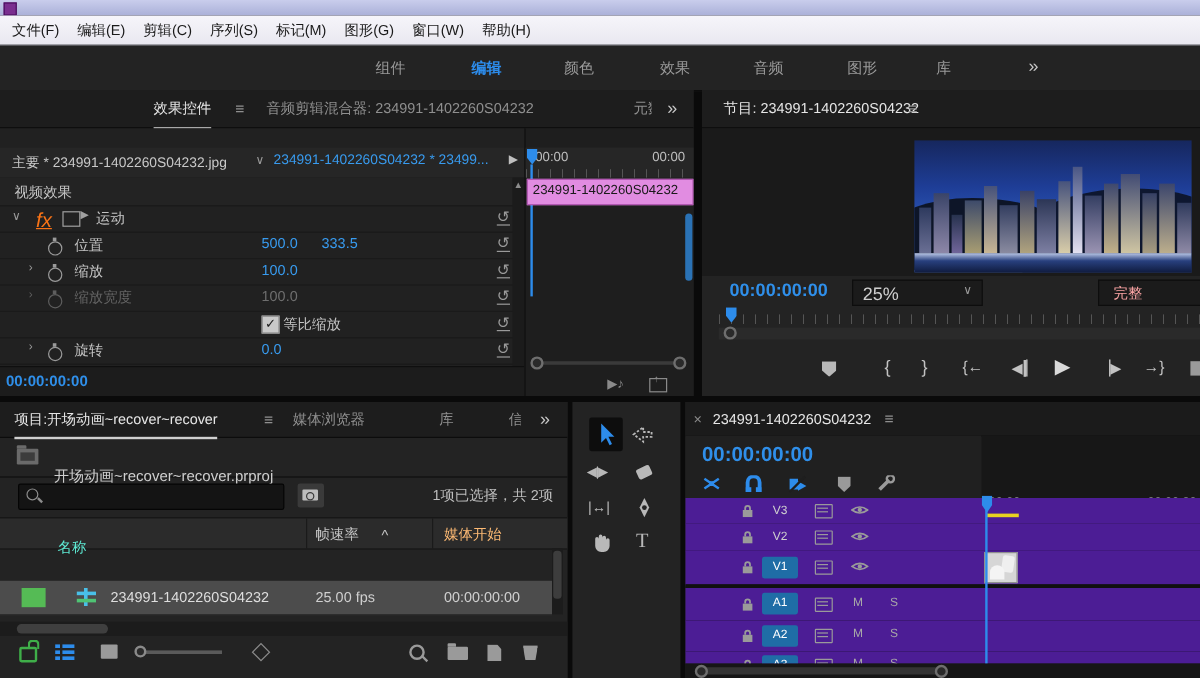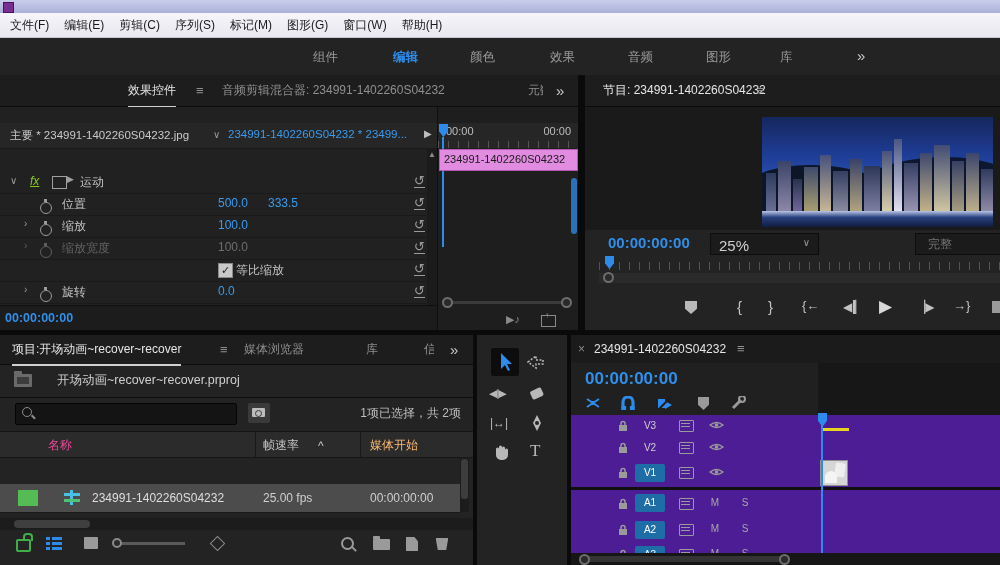--- a/index.html
+++ b/index.html
@@ -76,24 +76,27 @@
 
     <div class="abs" style="left:0;top:32px;width:437px;height:223px;background:#212121;">
 
       <div class="abs row-line" style="left:0;top:16px;width:437px;height:25px;background:#262626;">
         <span class="abs" style="left:10px;top:5px;font-size:11.5px;color:#c9c9c9;white-space:nowrap;">主要 * 234991-1402260S04232.jpg</span>
         <span class="abs chev" style="left:213px;top:6px;">∨</span>
         <span class="abs blue" style="left:228px;top:5px;font-size:11.5px;white-space:nowrap;max-width:180px;overflow:hidden;">234991-1402260S04232 * 23499...</span>
         <span class="abs" style="left:424px;top:5px;color:#bfbfbf;font-size:10px;">▶</span>
       </div>
 
+      <div class="abs row-line" style="left:0;top:41px;width:437px;height:23px;background:#232323;">
+        <span style="position:absolute;left:12px;top:4px;font-size:12px;color:#c4c4c4;">视频效果</span>
+      </div>
 
       <div class="abs row-line" style="left:0;top:64px;width:437px;height:22px;">
         <span class="abs chev" style="left:10px;top:4px;">∨</span>
-        <span class="abs" style="left:30px;top:3px;font-style:italic;font-size:12px;color:#84cc16;text-decoration:underline;">fx</span>
+        <span class="abs" style="left:30px;top:3px;font-style:italic;font-size:17px;color:#f97316;text-decoration:underline;">fx</span>
         <span class="abs" style="left:52px;top:5px;width:13px;height:11px;border:1.4px solid #a0a0a0;"></span>
         <span class="abs" style="left:67px;top:3px;color:#a0a0a0;font-size:9px;">▶</span>
         <span class="abs" style="left:80px;top:3px;font-size:12px;color:#c4c4c4;">运动</span>
         <span class="abs reset" style="left:414px;top:4px;">↺</span>
       </div>
 
       <div class="abs row-line" style="left:0;top:86px;width:437px;height:22px;">
         <span class="abs stopwatch" style="left:40px;top:7px;"></span>
         <span class="abs" style="left:62px;top:3px;font-size:12px;color:#c4c4c4;">位置</span>
         <span class="abs blue" style="left:218px;top:3px;font-size:12px;">500.0</span>
@@ -204,21 +207,21 @@
       </div>
     </div>
 
     <div class="abs" style="left:0;top:155px;width:415px;height:26px;">
       <span class="tc" style="position:absolute;left:23px;top:4px;font-size:15px;">00:00:00:00</span>
       <div class="abs" style="left:125px;top:3px;width:107px;height:20px;background:#1b1b1b;border:1px solid #0d0d0d;">
         <span style="position:absolute;left:8px;top:3px;font-size:15px;color:#cfcfcf;">25%</span>
         <span style="position:absolute;right:8px;top:3px;font-size:10px;color:#9a9a9a;">∨</span>
       </div>
       <div class="abs" style="left:330px;top:3px;width:90px;height:20px;background:#1b1b1b;border:1px solid #0d0d0d;">
-        <span style="position:absolute;left:12px;top:2px;font-size:12px;color:#737373;">完整</span>
+        <span style="position:absolute;left:12px;top:2px;font-size:12px;color:#fca5a5;">完整</span>
       </div>
     </div>
 
     <div class="abs ticks" style="left:14px;top:183px;width:401px;height:12px;background-position:0 4px;background-size:100% 8px;background-repeat:no-repeat;"></div>
     <div class="abs" style="left:20px;top:181px;width:9px;height:13px;background:#2d8ceb;clip-path:polygon(0 0,100% 0,100% 55%,50% 100%,0 55%);"></div>
     <div class="abs" style="left:14px;top:198px;width:401px;height:10px;background:#2a2a2a;">
       <div class="scroll-dot" style="position:absolute;left:4px;top:-1px;"></div>
     </div>
 
     <div class="abs" style="left:0;top:218px;width:415px;height:37px;color:#c2c2c2;">
@@ -242,37 +245,37 @@
       <span class="tab" style="left:366px;height:29px;line-height:29px;">库</span>
       <span class="tab" style="left:424px;width:10px;overflow:hidden;height:29px;line-height:29px;">信息</span>
       <span class="tab" style="left:450px;font-size:15px;color:#c8c8c8;height:29px;line-height:29px;">»</span>
     </div>
 
     <div class="abs" style="left:0;top:30px;width:473px;height:32px;border-bottom:1px solid #0f0f0f;">
       <span class="abs" style="left:14px;top:9px;width:18px;height:13px;background:#6a6a6a;border-radius:1px;">
         <span style="position:absolute;left:0;top:-3px;width:8px;height:3px;background:#6a6a6a;border-radius:1px 1px 0 0;"></span>
         <span style="position:absolute;left:3px;top:3px;width:12px;height:7px;background:#3c3c3c;"></span>
       </span>
-      <span style="position:absolute;left:45px;top:7px;font-size:12.5px;color:#cfcfcf;margin-left:12px;">开场动画~recover~recover.prproj</span>
+      <span style="position:absolute;left:45px;top:24px;font-size:12.5px;color:#cfcfcf;">开场动画~recover~recover.prproj</span>
     </div>
 
     <div class="abs" style="left:0;top:62px;width:473px;height:32px;">
       <div class="abs" style="left:15px;top:6px;width:220px;height:20px;background:#141414;border:1px solid #050505;border-radius:2px;">
         <span style="position:absolute;left:6px;top:3px;width:8px;height:8px;border:1.6px solid #8c8c8c;border-radius:50%;"></span>
         <span style="position:absolute;left:15px;top:12px;width:5px;height:1.6px;background:#8c8c8c;transform:rotate(45deg);"></span>
       </div>
       <div class="abs" style="left:248px;top:6px;width:22px;height:20px;background:#3a3a3a;border-radius:2px;">
         <span style="position:absolute;left:4px;top:5px;width:13px;height:9px;background:#bdbdbd;border-radius:1px;"></span>
         <span style="position:absolute;left:7px;top:7px;width:5px;height:5px;border:1.4px solid #3a3a3a;border-radius:50%;"></span>
       </div>
       <span style="position:absolute;right:12px;top:8px;font-size:12px;color:#bdbdbd;">1项已选择，共 2项</span>
     </div>
 
     <div class="abs" style="left:0;top:96px;width:473px;height:25px;background:#2b2b2b;border-top:1px solid #151515;border-bottom:1px solid #151515;">
-      <span style="position:absolute;left:48px;top:5px;font-size:12px;color:#ec4899;">名称</span>
+      <span style="position:absolute;left:48px;top:16px;font-size:12px;color:#5eead4;">名称</span>
       <span style="position:absolute;left:263px;top:5px;font-size:12px;color:#c4c4c4;">帧速率</span>
       <span style="position:absolute;left:318px;top:7px;font-size:12px;color:#c4c4c4;">^</span>
       <span style="position:absolute;left:370px;top:5px;font-size:12px;color:#fdba74;">媒体开始</span>
       <span style="position:absolute;left:255px;top:0;width:1px;height:25px;background:#1a1a1a;"></span>
       <span style="position:absolute;left:360px;top:0;width:1px;height:25px;background:#1a1a1a;"></span>
     </div>
 
 
     <div class="abs" style="left:0;top:149px;width:460px;height:28px;background:#4c4c4c;border-bottom:1px solid #1a1a1a;">
       <span style="position:absolute;left:18px;top:6px;width:20px;height:16px;background:#55bb55;"></span>

